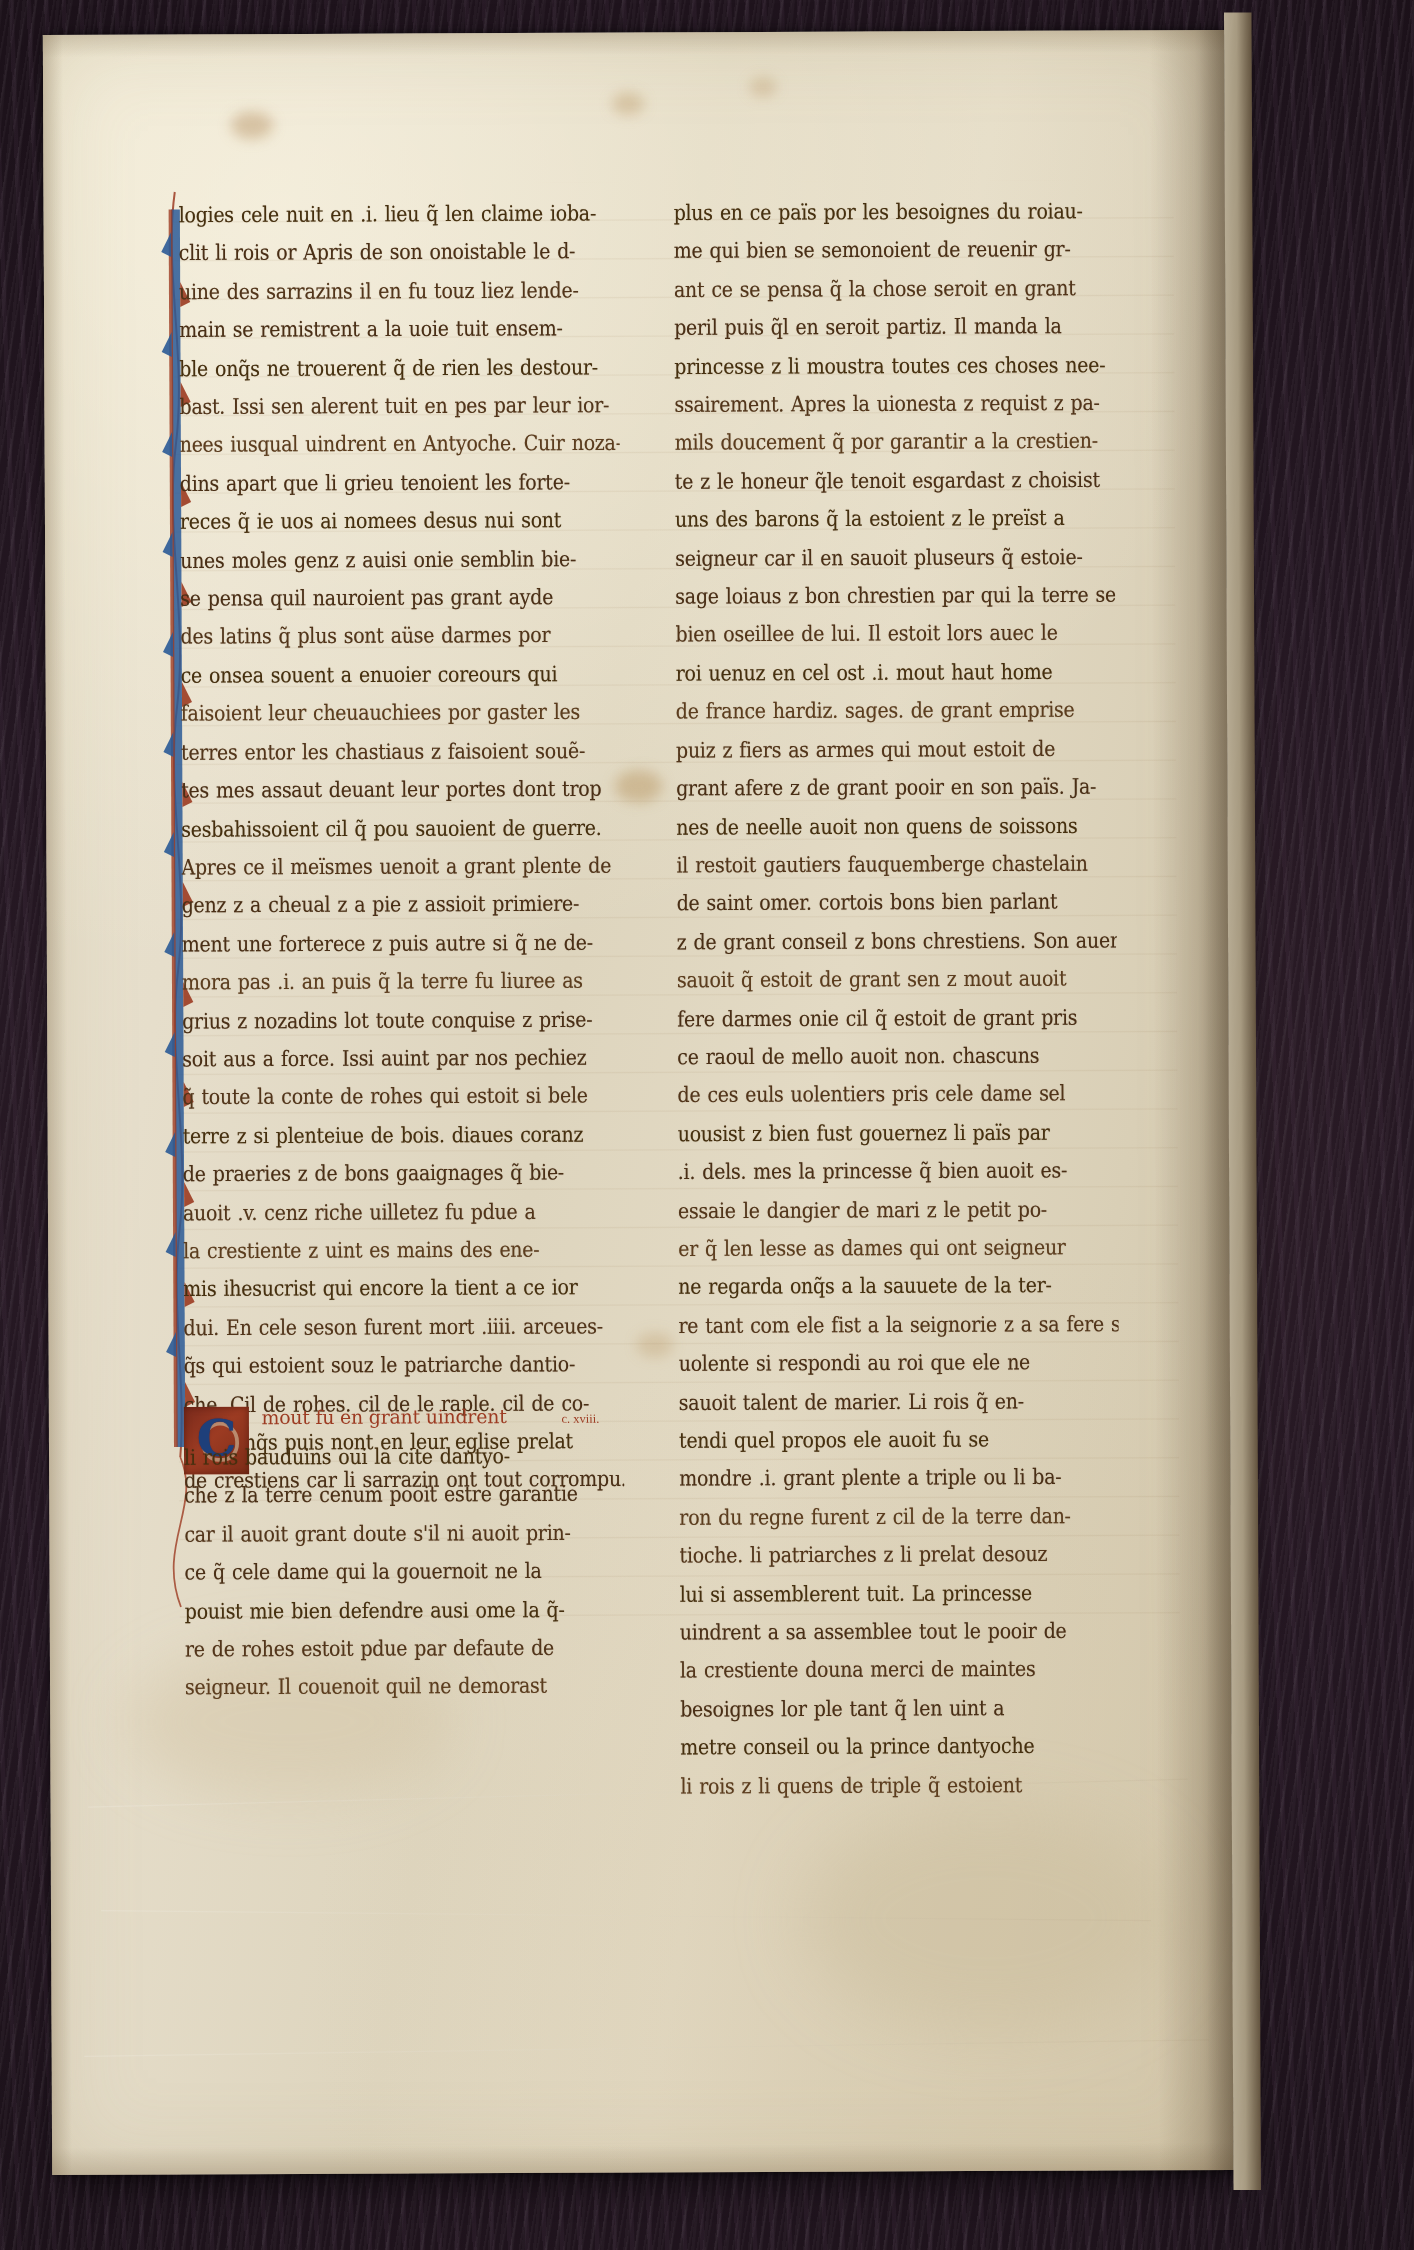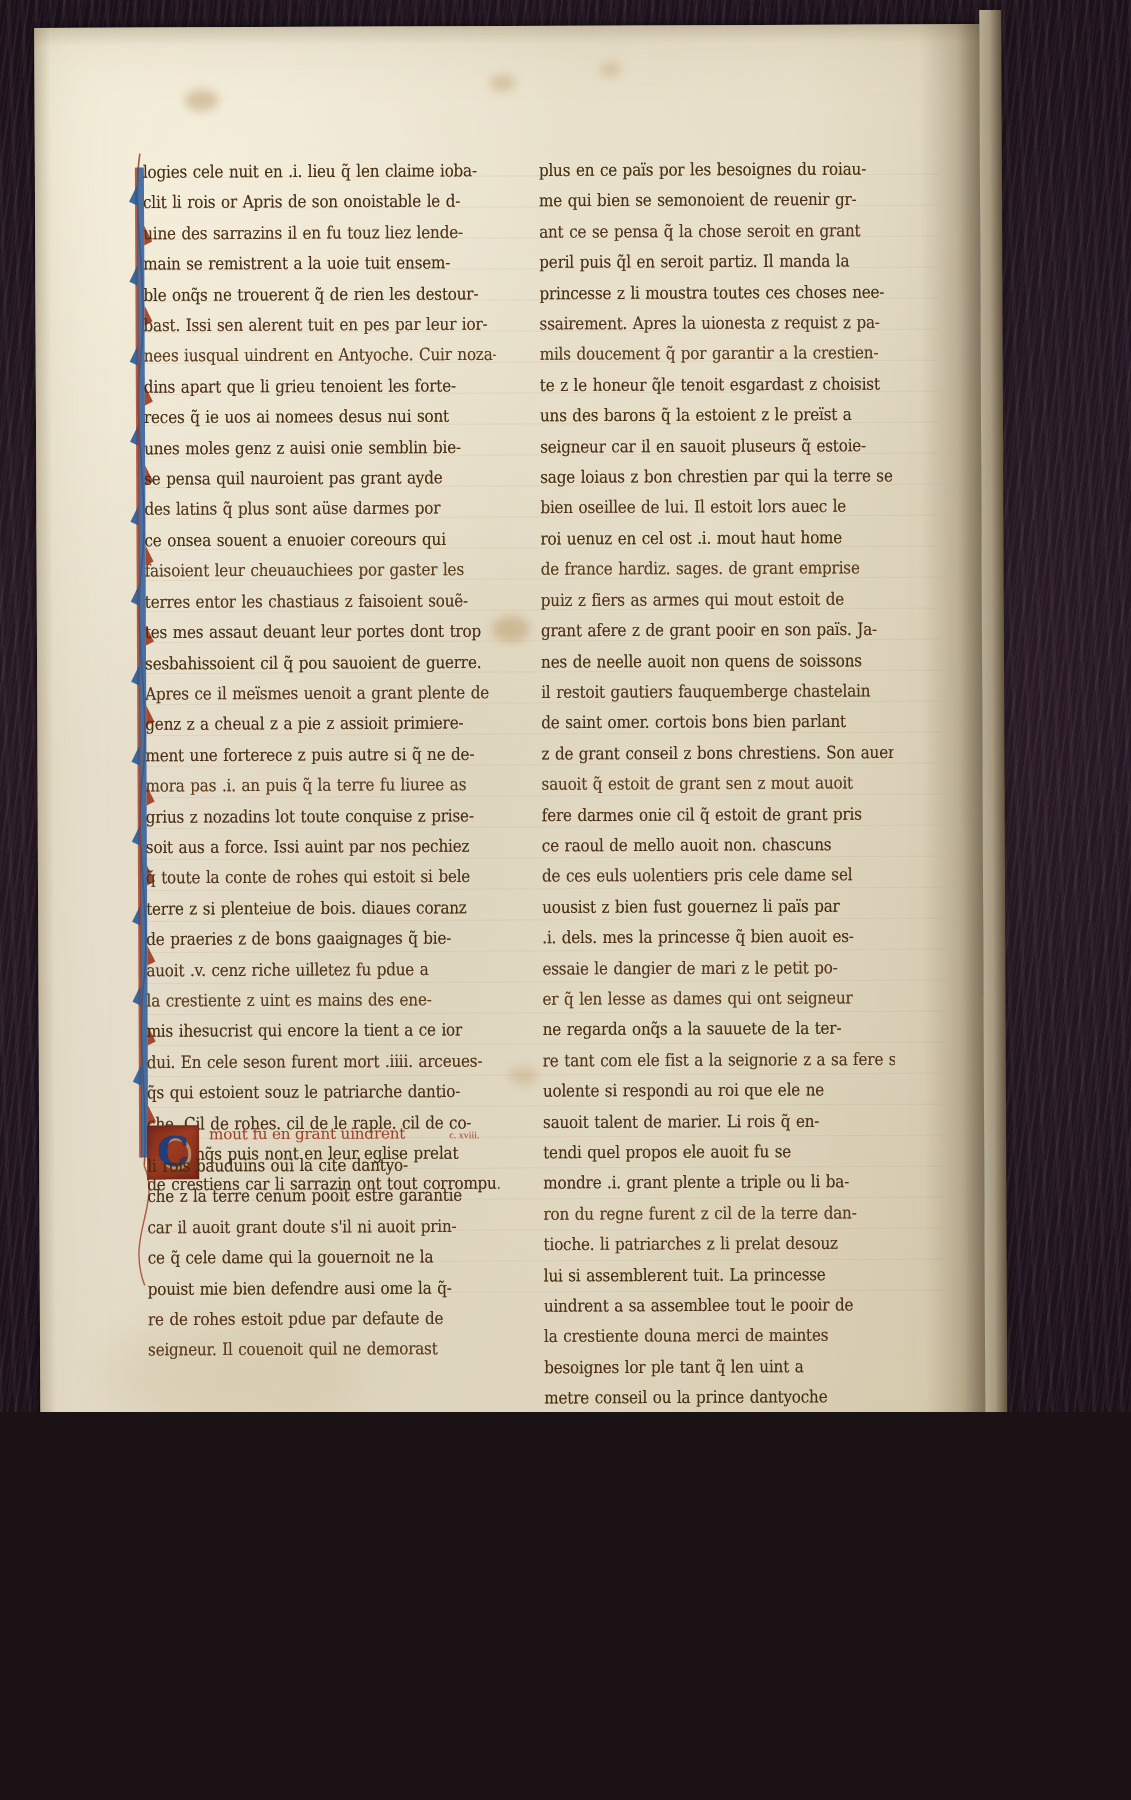--- a/index.html
+++ b/index.html
@@ -11,21 +11,21 @@
     width: 1131px;
     height: 1800px;
     overflow: hidden;
     font-family: "Liberation Serif", serif;
   }
 
   
   #page-root {
     position: relative;
     width: 1131px;
-    height: 1412px;
+    height: 1800px;
     background:
       repeating-linear-gradient(96deg, rgba(255,255,255,0.030) 0px, rgba(255,255,255,0.030) 2px, rgba(0,0,0,0.0) 3px, rgba(0,0,0,0.0) 9px),
       repeating-linear-gradient(88deg, rgba(120,90,120,0.10) 0px, rgba(120,90,120,0.10) 3px, rgba(0,0,0,0) 4px, rgba(0,0,0,0) 14px),
       radial-gradient(120% 80% at 50% 50%, #3a2630 0%, #241722 45%, #140c12 100%);
     overflow: hidden;
   }
   .cloth-sheen {
     position: absolute;
     inset: 0;
     background:

